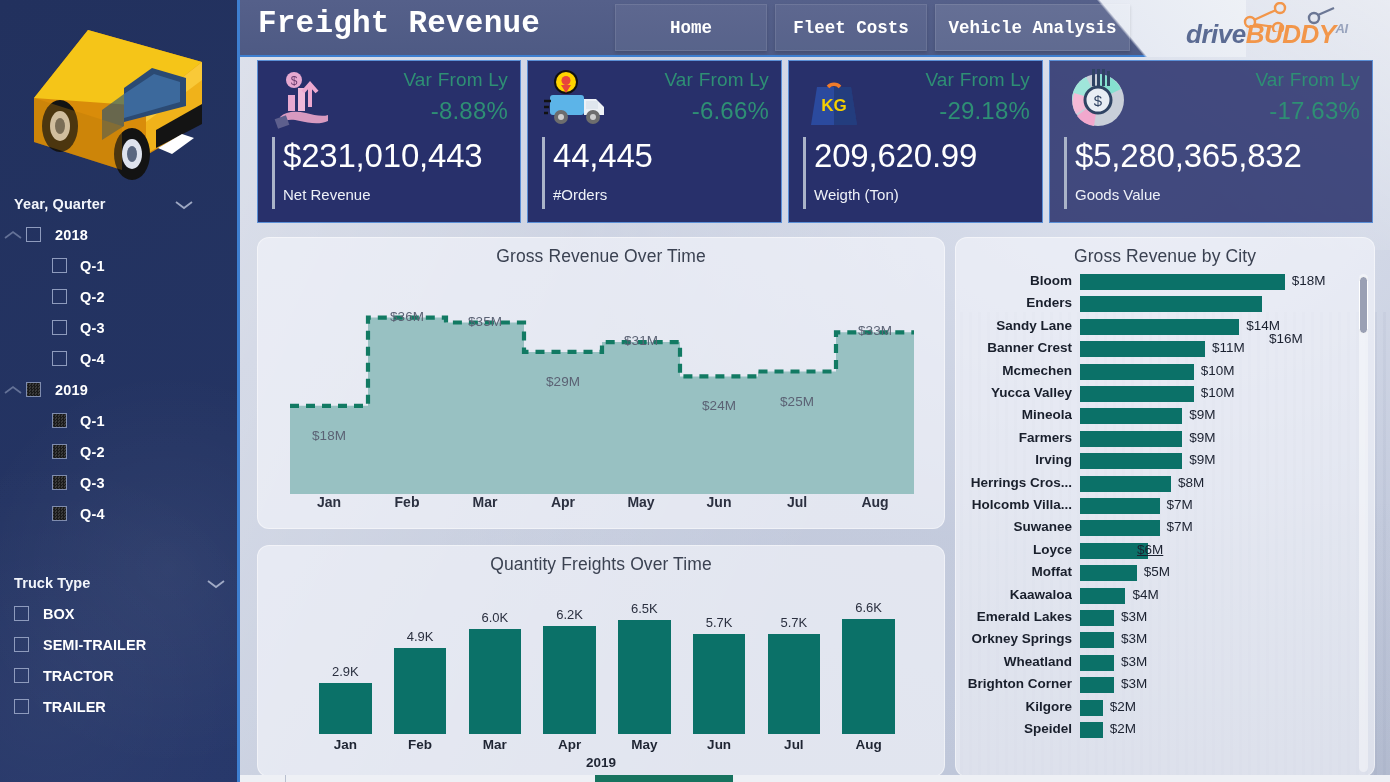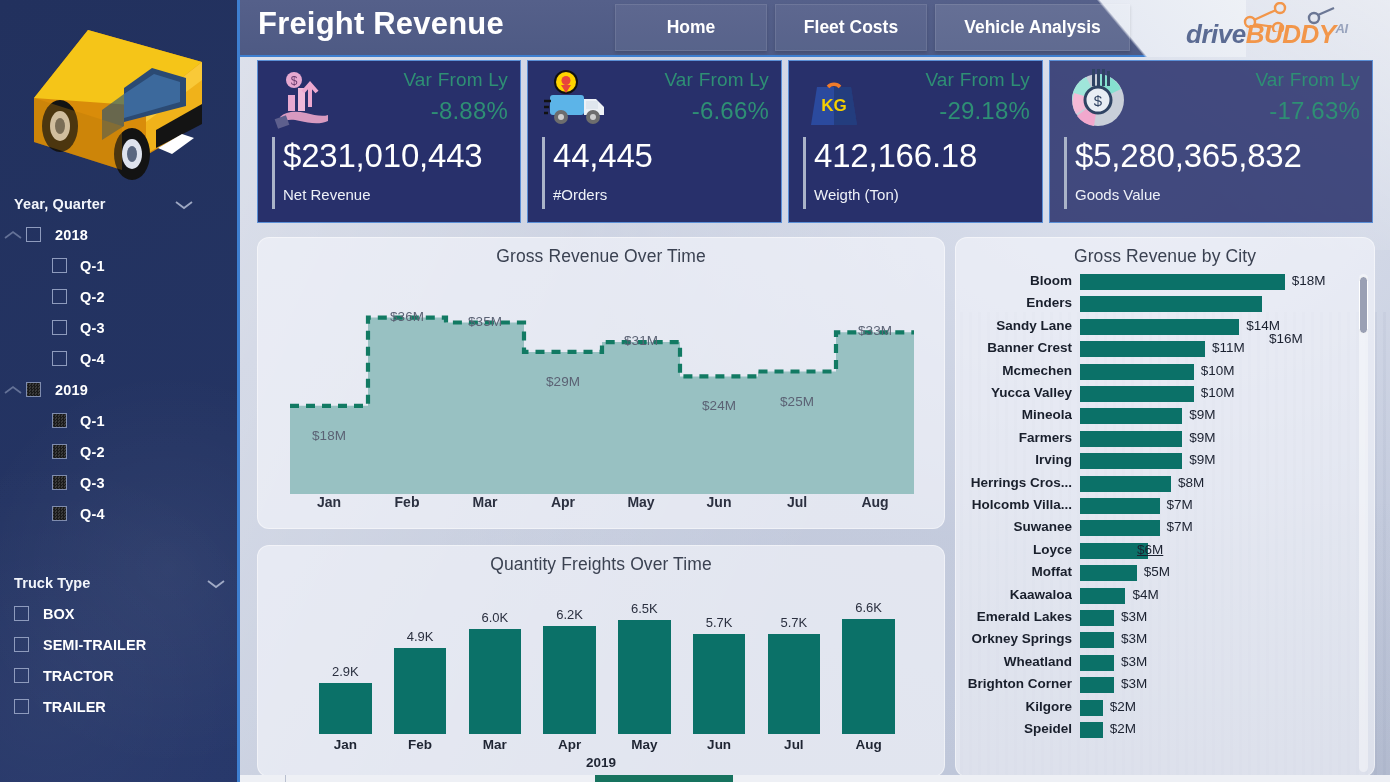--- a/index.html
+++ b/index.html
@@ -91,20 +91,21 @@
       linear-gradient(0deg, rgba(130,140,165,.22), rgba(130,140,165,0) 60%),
       repeating-linear-gradient(90deg, rgba(120,130,160,.07) 0 3px, rgba(120,130,160,0) 3px 9px);
   }
 
   
   #header{
     position:absolute; left:0; top:0; width:1006px; height:57px;
     background:linear-gradient(180deg,#55608a 0%, #4e5a84 100%);
     border-bottom:2px solid #3e7fd0;
     z-index:6;
+    font-family:Liberation Mono, monospace;
   }
   #header .diag{
     position:absolute; right:0; top:0; width:300px; height:57px;
     background:linear-gradient(230deg,#eef1f6 0%, #e6eaf3 42%, rgba(230,234,243,0) 43%);
   }
   #title{
     position:absolute; left:18px; top:6px;
     color:#ffffff; font-size:31px; font-weight:bold; letter-spacing:.2px;
   }
   .navbtn{
@@ -438,21 +439,21 @@
         <svg width="68" height="66" viewBox="0 0 68 66">
           <path d="M14 20 L48 20 L54 58 L8 58 Z" fill="#2b4a9e"></path>
           <path d="M31 20 L48 20 L54 58 L31 58 Z" fill="#1c2f5e" opacity=".5"></path>
           <path d="M25 20 a8 8 0 0 1 12 0" stroke="#f07b2a" stroke-width="3.5" fill="none"></path>
           <text x="31" y="44" font-size="17" fill="#f5d000" text-anchor="middle" font-weight="bold" font-family="Liberation Sans">KG</text>
         </svg>
       </div>
       <div class="var-lbl">Var From Ly</div>
       <div class="var-val">-29.18%</div>
       <div class="kpi-bar"></div>
-      <div class="kpi-val">412,166.18</div>
+      <div class="kpi-val">209,620.99</div>
       <div class="kpi-cap">Weigth (Ton)</div>
     </div>
 
     <div class="kpi" id="kpi3">
       <div class="kpi-icon">
         <svg width="68" height="66" viewBox="0 0 68 66">
           <circle cx="34" cy="33" r="26" fill="#c9cfd9"></circle>
           <path d="M34 33 L34 7 A26 26 0 0 1 57 22 Z" fill="#86e0d0"></path>
           <path d="M34 33 L8 33 A26 26 0 0 1 22 10 Z" fill="#9fe6da"></path>
           <path d="M34 33 L12 47 A26 26 0 0 1 10 26 Z" fill="#f5b9d6"></path>

